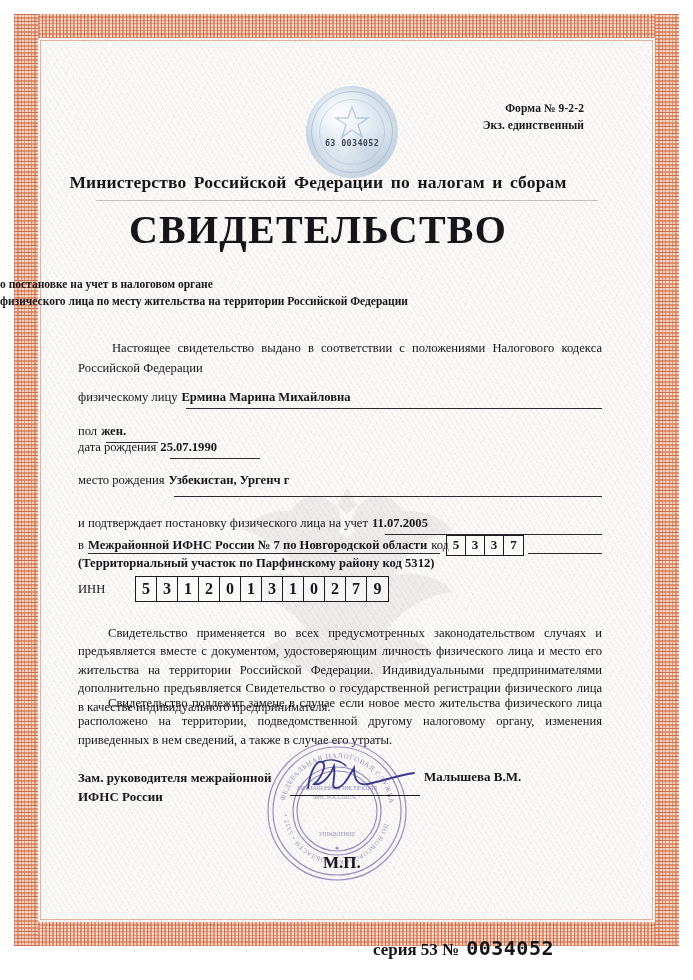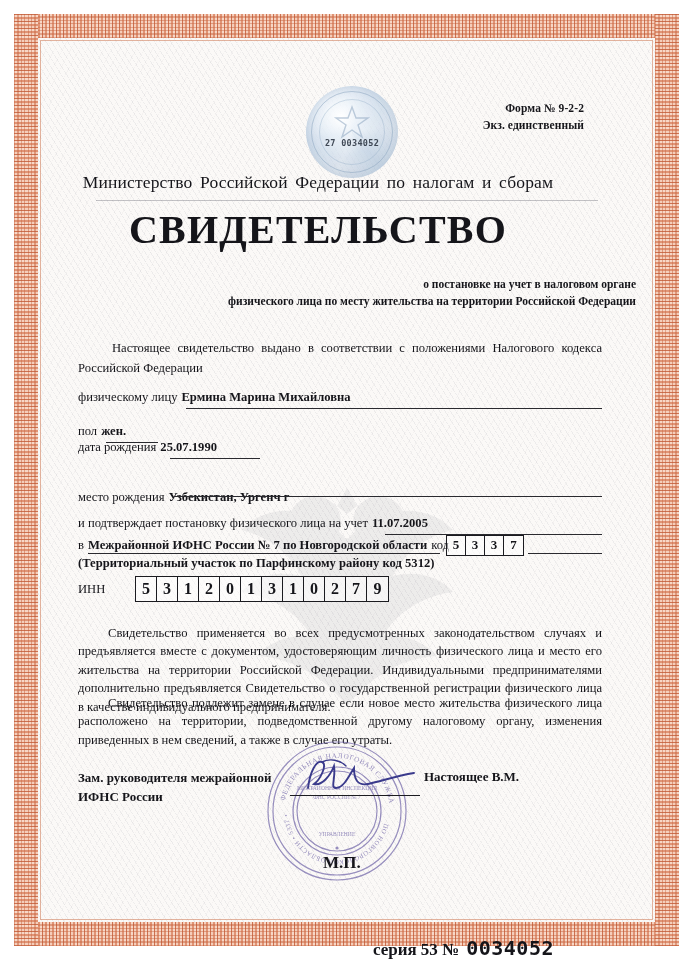--- a/index.html
+++ b/index.html
@@ -177,21 +177,21 @@
     letter-spacing: 0.3px;
     opacity: 0.88;
   }
 
   .ministry {
     position: absolute;
     left: 0; right: 0;
     top: 134px;
     text-align: center;
     font-size: 17.5px;
-    font-weight: normal;
+    font-weight: bold;
     letter-spacing: 0.15px;
     word-spacing: 3px;
   }
   .ministry-rule {
     position: absolute;
     left: 96px;
     top: 162px;
     width: 502px;
     height: 1px;
     background: rgba(110,110,120,0.40);
@@ -200,23 +200,23 @@
     position: absolute;
     left: 0; right: 0;
     top: 168px;
     text-align: center;
     font-size: 40px;
     font-weight: bold;
     letter-spacing: 1.2px;
   }
   .subtitle {
     position: absolute;
-    left: 12px; right: 0;
+    left: 0; right: 0;
     top: 238px;
-    text-align: right;
+    text-align: left;
     font-size: 11.5px;
     font-weight: bold;
     line-height: 1.52;
   }
 
   
   .intro {
     position: absolute;
     left: 78px;
     top: 300px;
@@ -241,21 +241,21 @@
   }
   .uline {
     position: absolute;
     height: 1px;
     background: #2a2a2f;
   }
 
   .f-person { top: 352px; }
   .f-sex    { top: 386px; }
   .f-bdate  { top: 402px; }
-  .f-bplace { top: 452px; }
+  .f-bplace { top: 435px; }
   .f-reg    { top: 478px; }
   .f-office { top: 500px; }
   .f-subdiv { top: 518px; font-weight: bold; }
 
   .f-office .val { font-weight: bold; }
 
   
   .codebox {
     position: absolute;
     display: flex;
@@ -414,21 +414,21 @@
       <div>Форма № 9-2-2</div>
       <div>Экз. единственный</div>
     </div>
 
     <div class="hologram">
       <div class="holo-ring"></div>
       <div class="holo-ring2"></div>
       <svg class="holo-star" viewBox="0 0 40 40">
         <path d="M20 4 L24 15 L36 15 L26 22 L30 34 L20 27 L10 34 L14 22 L4 15 L16 15 Z" fill="none" stroke="#8ea6c0" stroke-width="1.4"></path>
       </svg>
-      <div class="holo-serial">27 0034052</div>
+      <div class="holo-serial">63 0034052</div>
     </div>
 
     <div class="ministry">Министерство Российской Федерации по налогам и сборам</div>
     <div class="ministry-rule"></div>
     <div class="main-title">СВИДЕТЕЛЬСТВО</div>
     <div class="subtitle">
       <div>о постановке на учет в налоговом органе</div>
       <div>физического лица по месту жительства на территории Российской Федерации</div>
     </div>
 
@@ -520,21 +520,21 @@
     <svg class="signature-mark" viewBox="0 0 120 46">
       <path d="M8 34 C10 18, 16 6, 22 8 C28 10, 20 26, 14 30 C22 32, 30 22, 34 12 C36 24, 30 34, 36 34 C44 34, 50 20, 54 14 C54 26, 58 32, 68 30 C82 27, 96 22, 114 19" fill="none" stroke="#3a3a8c" stroke-width="1.9" stroke-linecap="round"></path>
       <path d="M22 8 C30 4, 40 6, 46 12" fill="none" stroke="#3a3a8c" stroke-width="1.4" stroke-linecap="round"></path>
     </svg>
 
     <div class="sig-role">
       <div>Зам. руководителя межрайонной</div>
       <div>ИФНС России</div>
     </div>
     <div class="sig-line"></div>
-    <div class="sig-name">Настоящее В.М.</div>
+    <div class="sig-name">Малышева В.М.</div>
     <div class="mp">М.П.</div>
 
     <div class="serial">
       <span>серия 53  №</span><span class="num">0034052</span>
     </div>
 
   </div>
 </div>
 
 </body></html>

